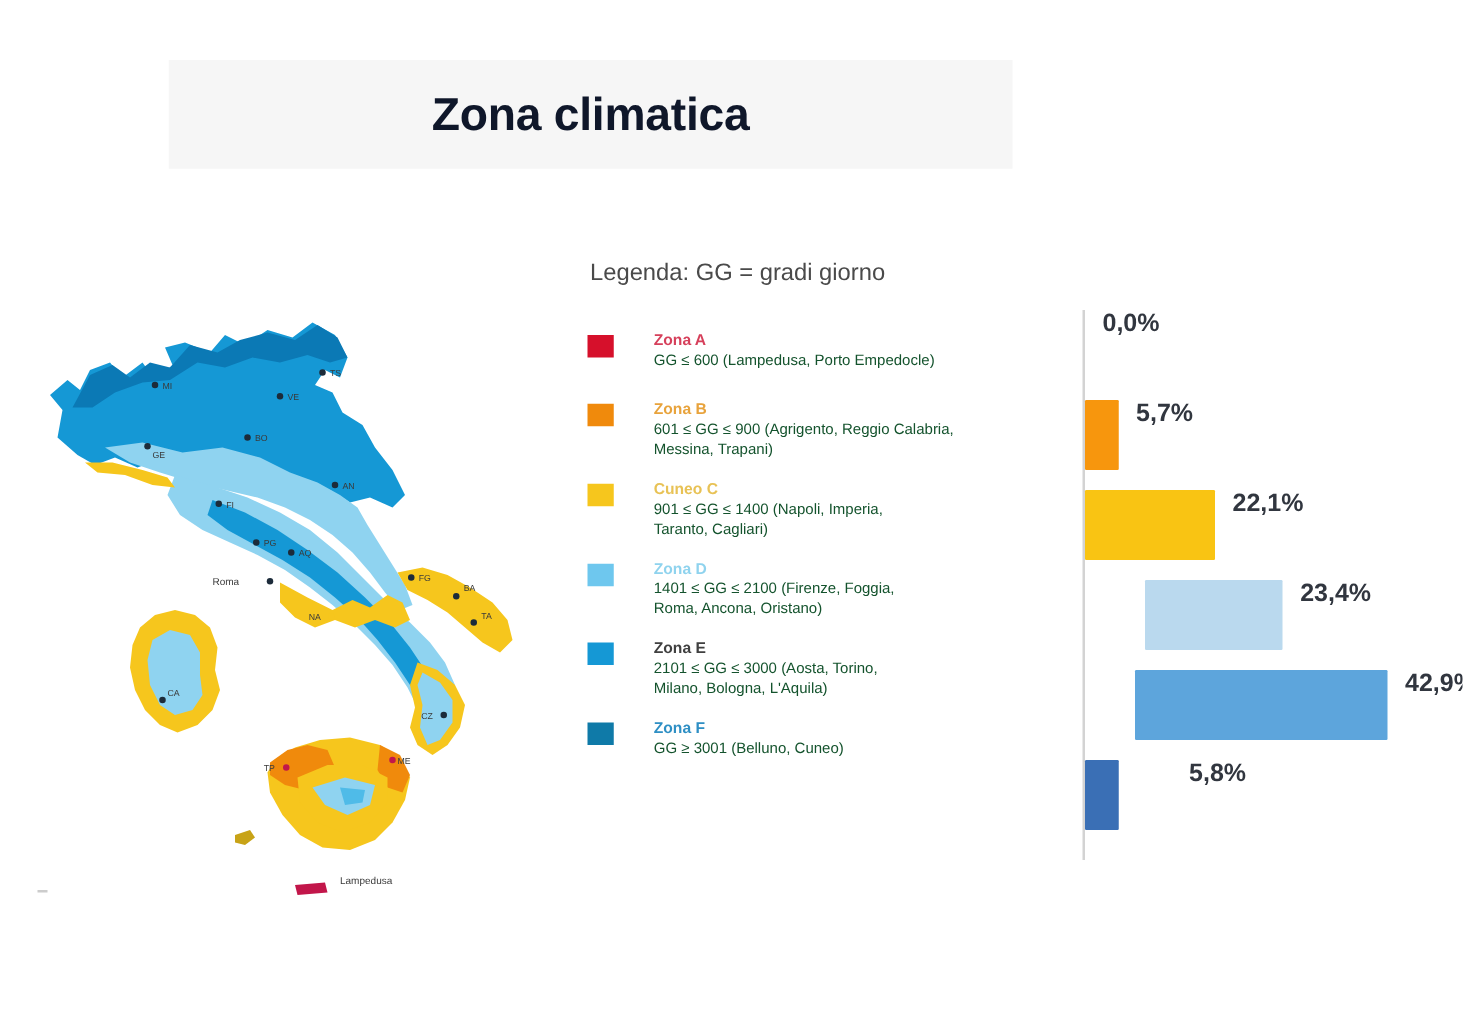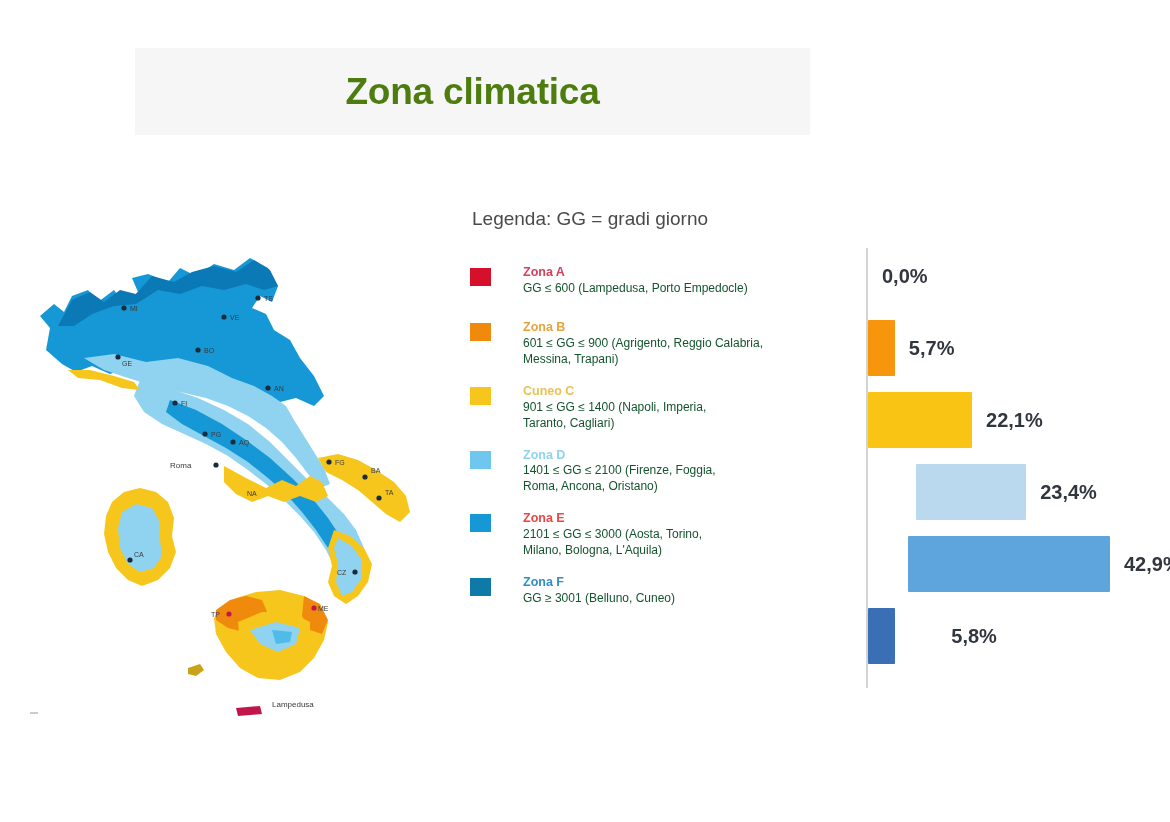--- a/index.html
+++ b/index.html
@@ -23,21 +23,21 @@
     width: 675px;
     height: 87px;
     background: #f6f6f6;
     display: flex;
     align-items: center;
     justify-content: center;
   }
   .title-text {
     font-size: 37px;
     font-weight: bold;
-    color: #4d7c0f;
+    color: #0f172a;
     letter-spacing: -0.2px;
     font-family: "Liberation Sans", sans-serif;
   }
 
   
   .map-wrap {
     position: absolute;
     left: 28px;
     top: 230px;
     width: 400px;
@@ -119,21 +119,20 @@
     left: 0;
     top: 0;
     width: 2px;
     height: 440px;
     background: #d3d3d3;
   }
   .bar-row {
     position: absolute;
     left: 2px;
     display: flex;
-    align-items: center;
     height: 56px;
   }
   .bar {
     height: 56px;
     border-radius: 1px;
   }
   .bar-label {
     font-size: 20px;
     font-weight: bold;
     color: #31363f;
@@ -295,21 +294,21 @@
     <div class="legend-body">
       <div class="legend-zone" style="color:#8FD3EE">Zona D</div>
       <div class="legend-desc">1401 ≤ GG ≤ 2100 (Firenze, Foggia,
  Roma, Ancona, Oristano)</div>
     </div>
   </div>
 
   <div class="legend-item">
     <span class="legend-swatch" style="background:#1598D5"></span>
     <div class="legend-body">
-      <div class="legend-zone" style="color:#ef4444">Zona E</div>
+      <div class="legend-zone" style="color:#404040">Zona E</div>
       <div class="legend-desc">2101 ≤ GG ≤ 3000 (Aosta, Torino,
  Milano, Bologna, L'Aquila)</div>
     </div>
   </div>
 
   <div class="legend-item">
     <span class="legend-swatch" style="background:#0F7AA8"></span>
     <div class="legend-body">
       <div class="legend-zone" style="color:#2E8FC4">Zona F</div>
       <div class="legend-desc">GG ≥ 3001 (Belluno, Cuneo)</div>

